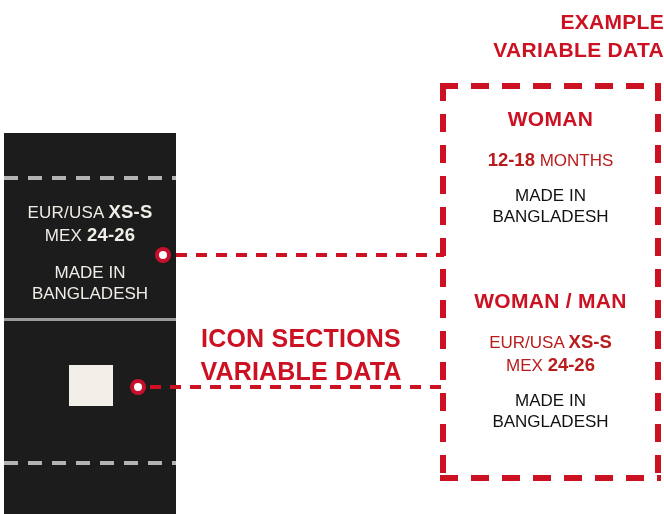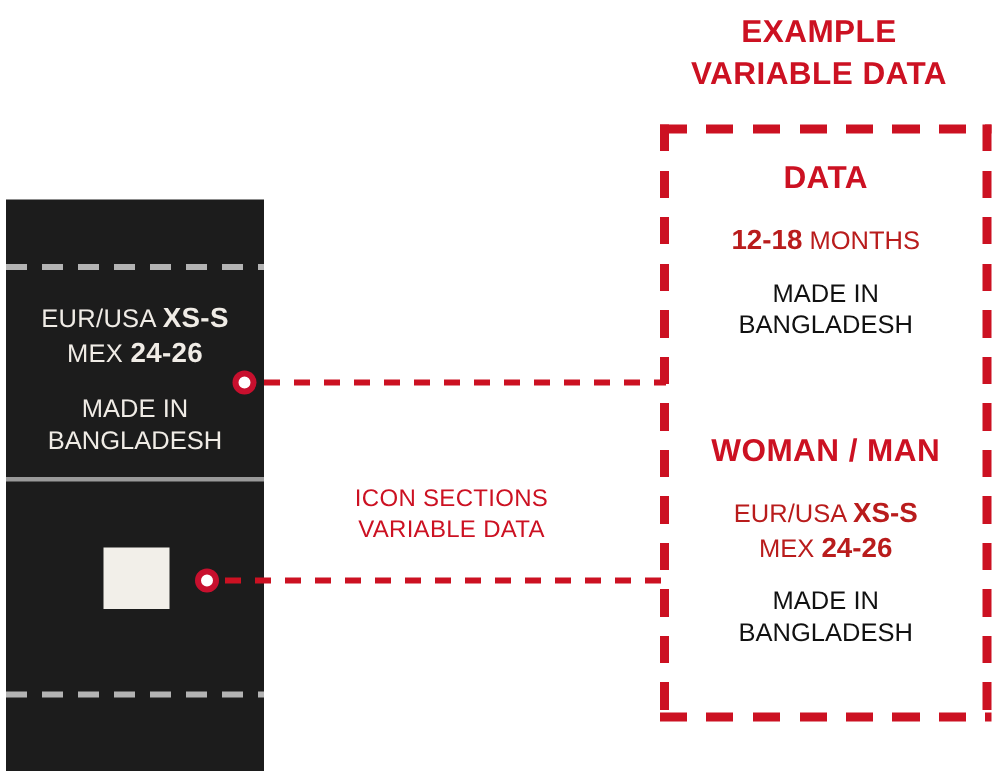--- a/index.html
+++ b/index.html
@@ -109,33 +109,33 @@
   .leader-icon { left: 150px; top: 385px; width: 296px; }
 
   
   .mid-annot {
     position: absolute;
     left: 198px;
     top: 322px;
     width: 206px;
     text-align: center;
     color: #cc1122;
-    font-weight: normal;
-    font-size: 16px;
+    font-weight: bold;
+    font-size: 25px;
     line-height: 1.32;
     letter-spacing: .2px;
   }
 
   
   .panel-title {
     position: absolute;
     left: 428px;
     top: 8px;
     width: 236px;
-    text-align: center;
+    text-align: right;
     color: #cc1122;
     font-weight: bold;
     font-size: 21px;
     line-height: 1.32;
     letter-spacing: .3px;
   }
 
   .dashed-box {
     position: absolute;
     left: 440px;
@@ -236,21 +236,21 @@
     <div>VARIABLE DATA</div>
   </div>
 
   <div class="dashed-box">
     <div class="db-edge db-top"></div>
     <div class="db-edge db-bottom"></div>
     <div class="db-edge db-left"></div>
     <div class="db-edge db-right"></div>
 
     <div class="group group-kids">
-      <div class="group-heading">DATA</div>
+      <div class="group-heading">WOMAN</div>
       <div class="group-sizes">
         <div>
           <span class="bold">12-18</span>
           <span>MONTHS</span>
         </div>
       </div>
       <div class="group-origin">
         <div>MADE IN</div>
         <div>BANGLADESH</div>
       </div>

